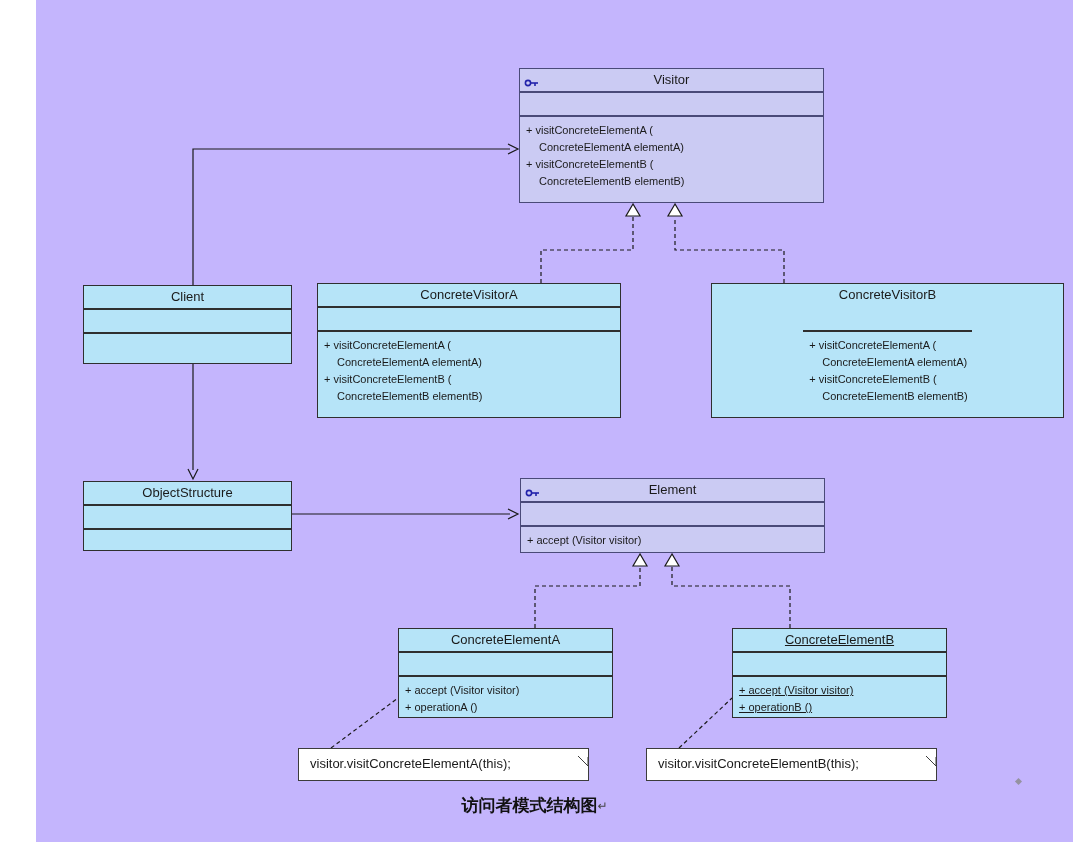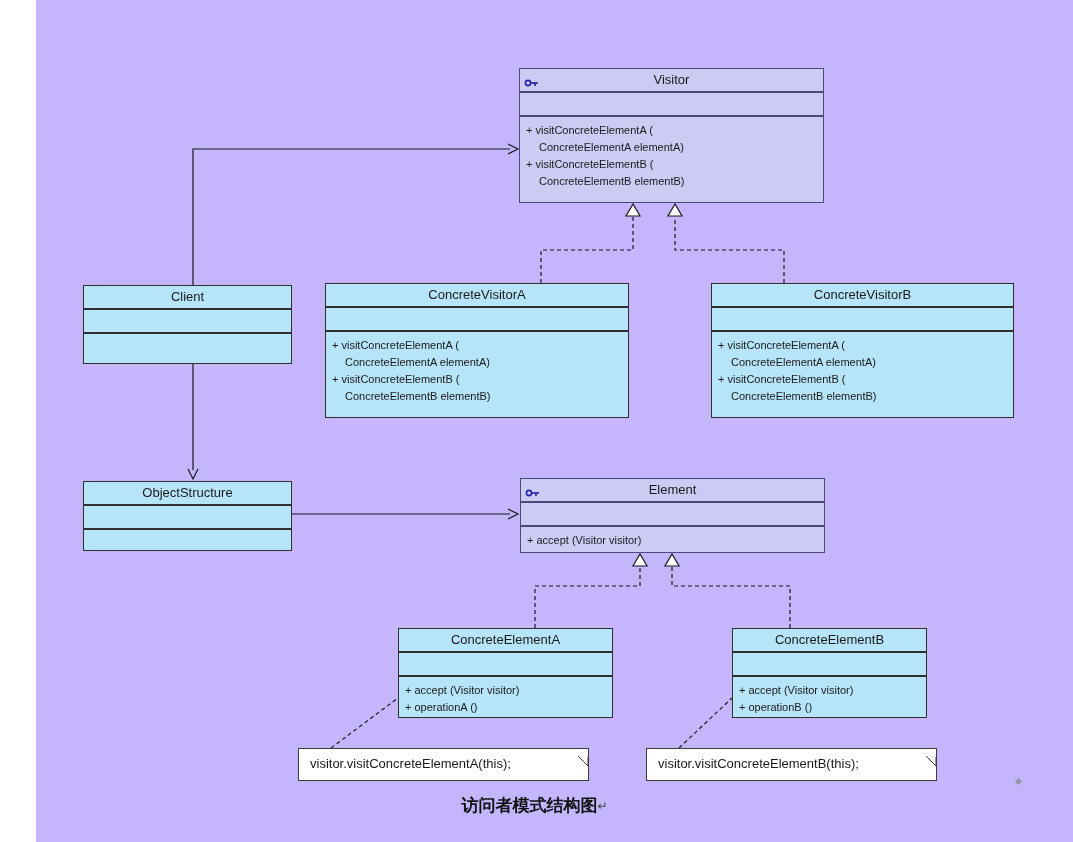--- a/index.html
+++ b/index.html
@@ -91,34 +91,34 @@
   </div>
 
   <div class="uml-box blue" style="left:47px;top:285px;width:209px;height:79px;">
     <div class="sect-title">
       <span>Client</span>
     </div>
     <div class="sect-attr"></div>
     <div class="sect-methods"></div>
   </div>
 
-  <div class="uml-box blue" style="left:289px;top:283px;width:304px;height:135px;">
+  <div class="uml-box blue" style="left:281px;top:283px;width:304px;height:135px;">
     <div class="sect-title">
       <span>ConcreteVisitorA</span>
     </div>
     <div class="sect-attr"></div>
     <div class="sect-methods">
       <div class="mline">+ visitConcreteElementA (</div>
       <div class="mline cont">ConcreteElementA elementA)</div>
       <div class="mline">+ visitConcreteElementB (</div>
       <div class="mline cont">ConcreteElementB elementB)</div>
     </div>
   </div>
 
-  <div class="uml-box blue" style="left:675px;top:283px;width:303px;height:135px;">
+  <div class="uml-box blue" style="left:675px;top:283px;width:353px;height:135px;align-items:center;">
     <div class="sect-title">
       <span>ConcreteVisitorB</span>
     </div>
     <div class="sect-attr"></div>
     <div class="sect-methods">
       <div class="mline">+ visitConcreteElementA (</div>
       <div class="mline cont">ConcreteElementA elementA)</div>
       <div class="mline">+ visitConcreteElementB (</div>
       <div class="mline cont">ConcreteElementB elementB)</div>
     </div>
@@ -155,21 +155,21 @@
     <div class="sect-title">
       <span>ConcreteElementA</span>
     </div>
     <div class="sect-attr"></div>
     <div class="sect-methods">
       <div class="mline">+ accept (Visitor visitor)</div>
       <div class="mline">+ operationA ()</div>
     </div>
   </div>
 
-  <div class="uml-box blue" style="left:696px;top:628px;width:195px;height:90px;">
+  <div class="uml-box blue" style="left:696px;top:628px;width:215px;height:90px;text-decoration:underline;">
     <div class="sect-title">
       <span>ConcreteElementB</span>
     </div>
     <div class="sect-attr"></div>
     <div class="sect-methods">
       <div class="mline">+ accept (Visitor visitor)</div>
       <div class="mline">+ operationB ()</div>
     </div>
   </div>
 

